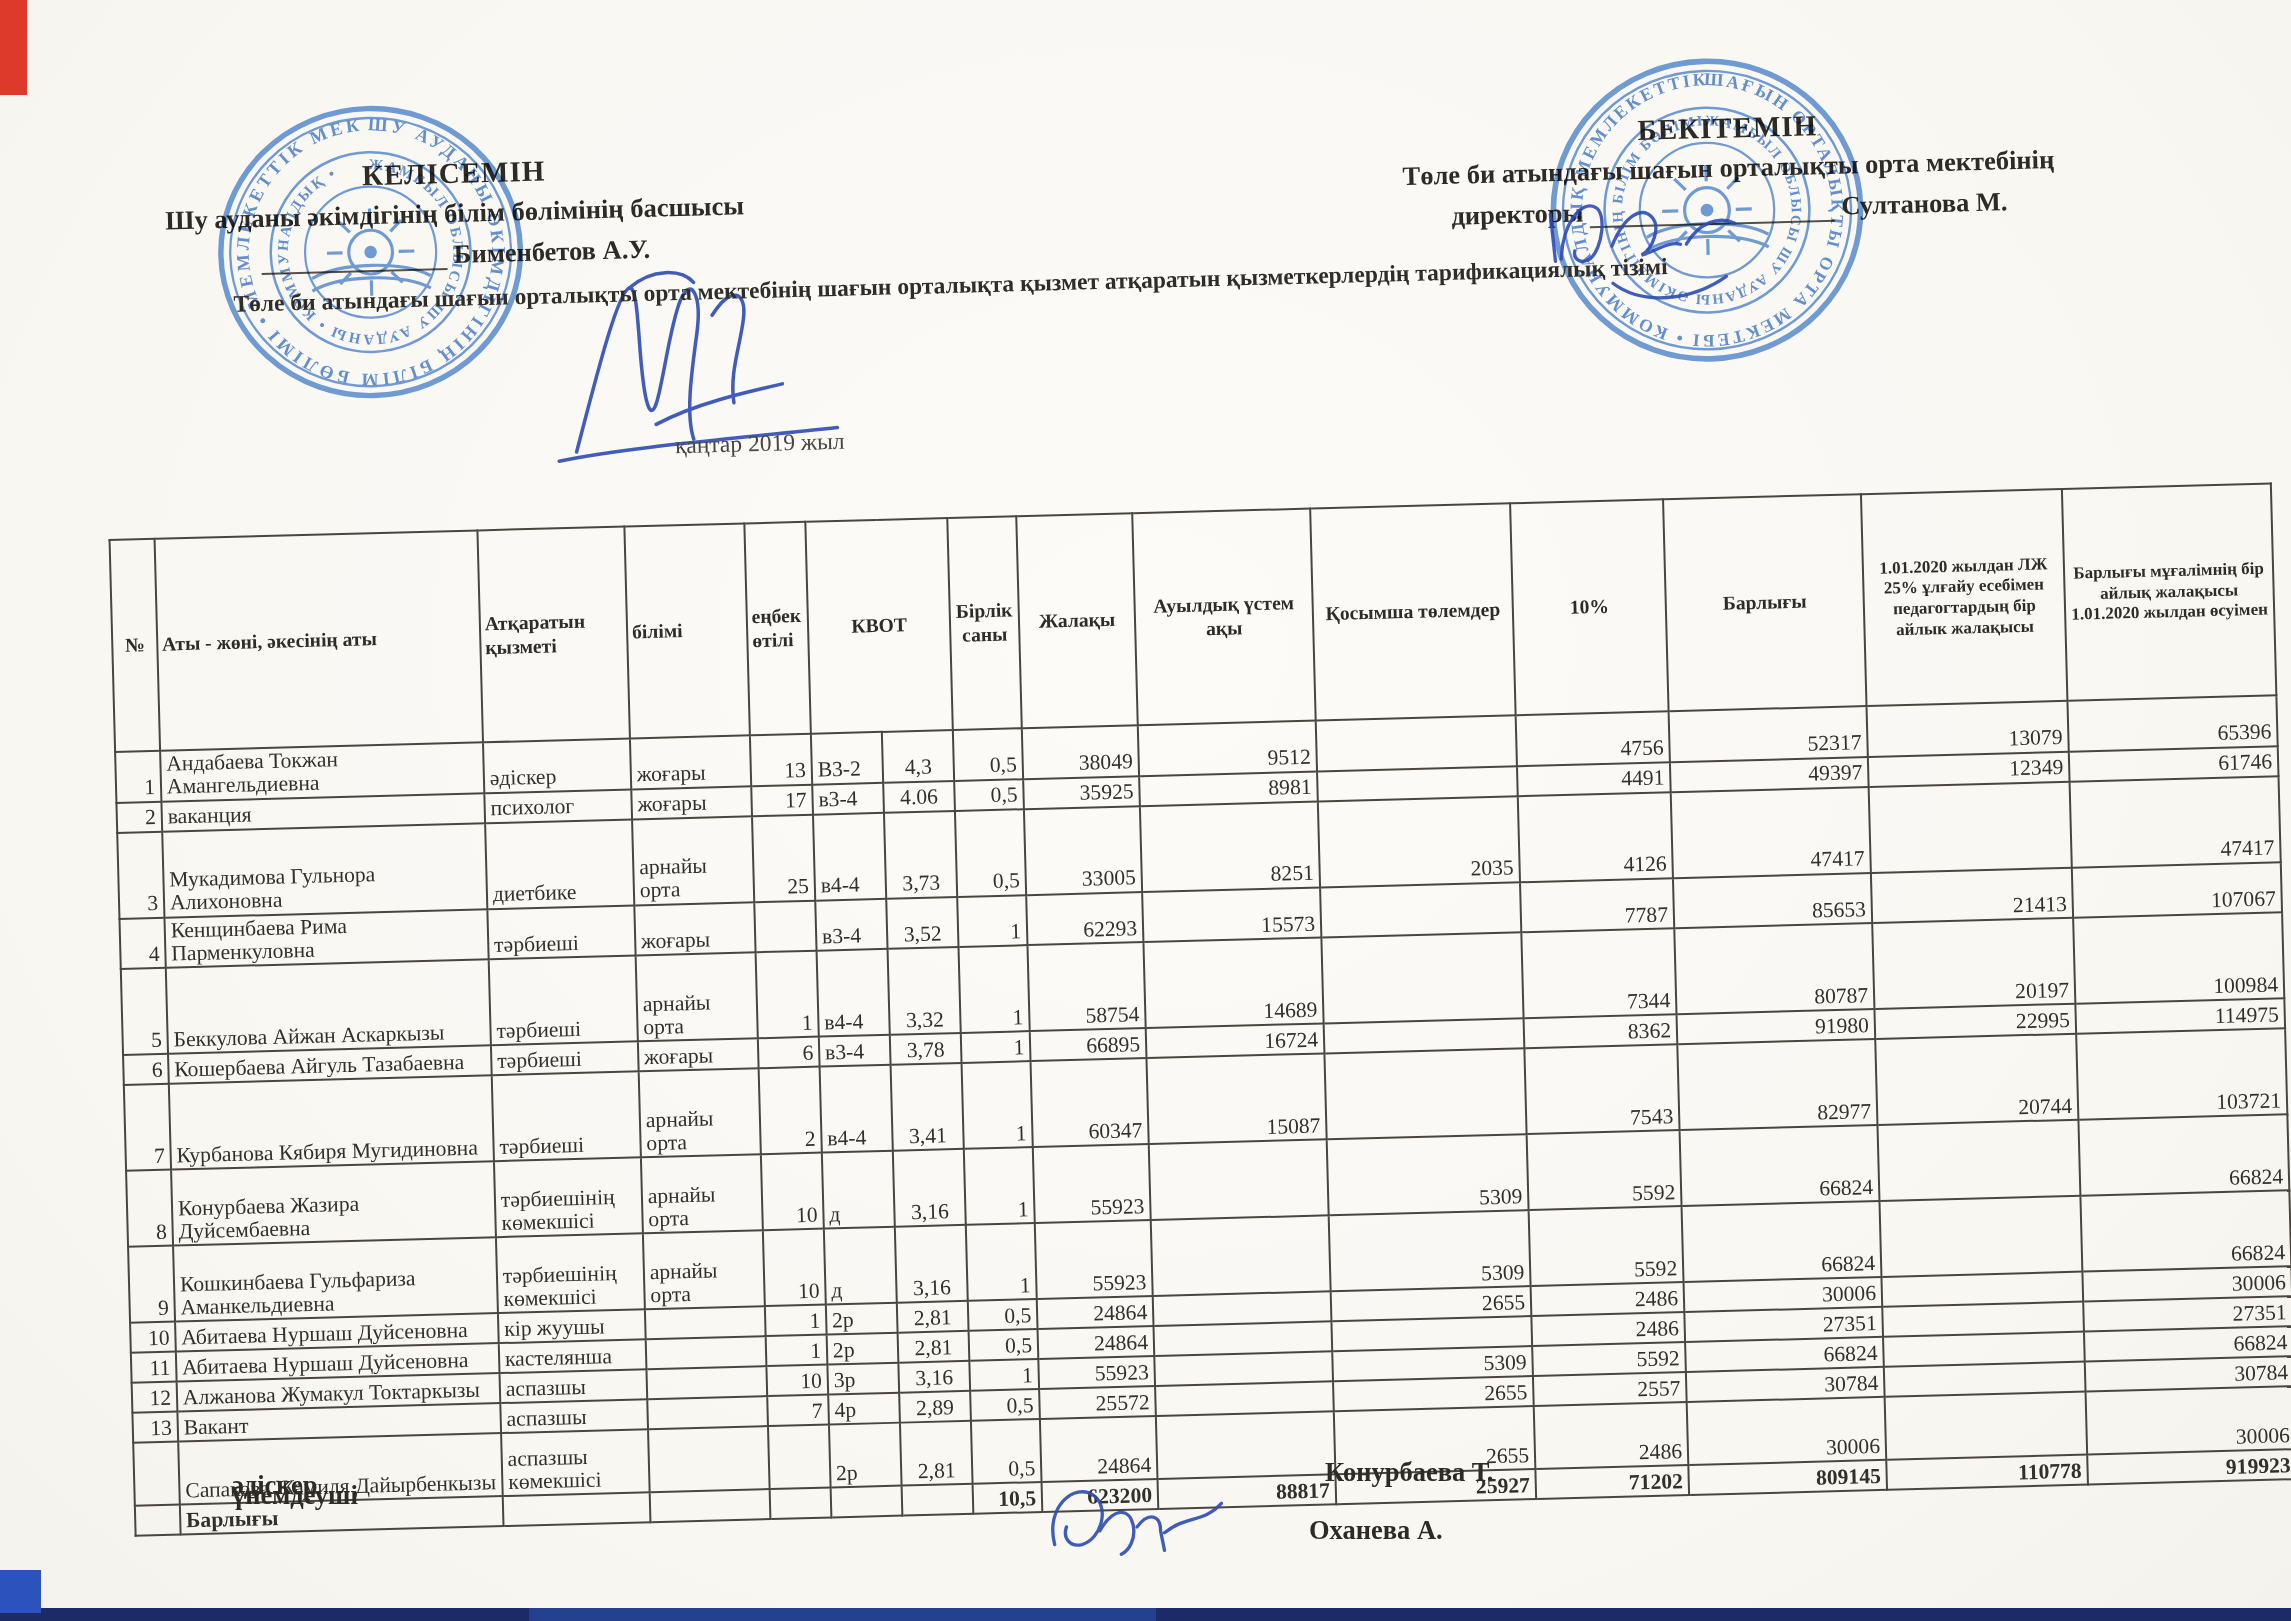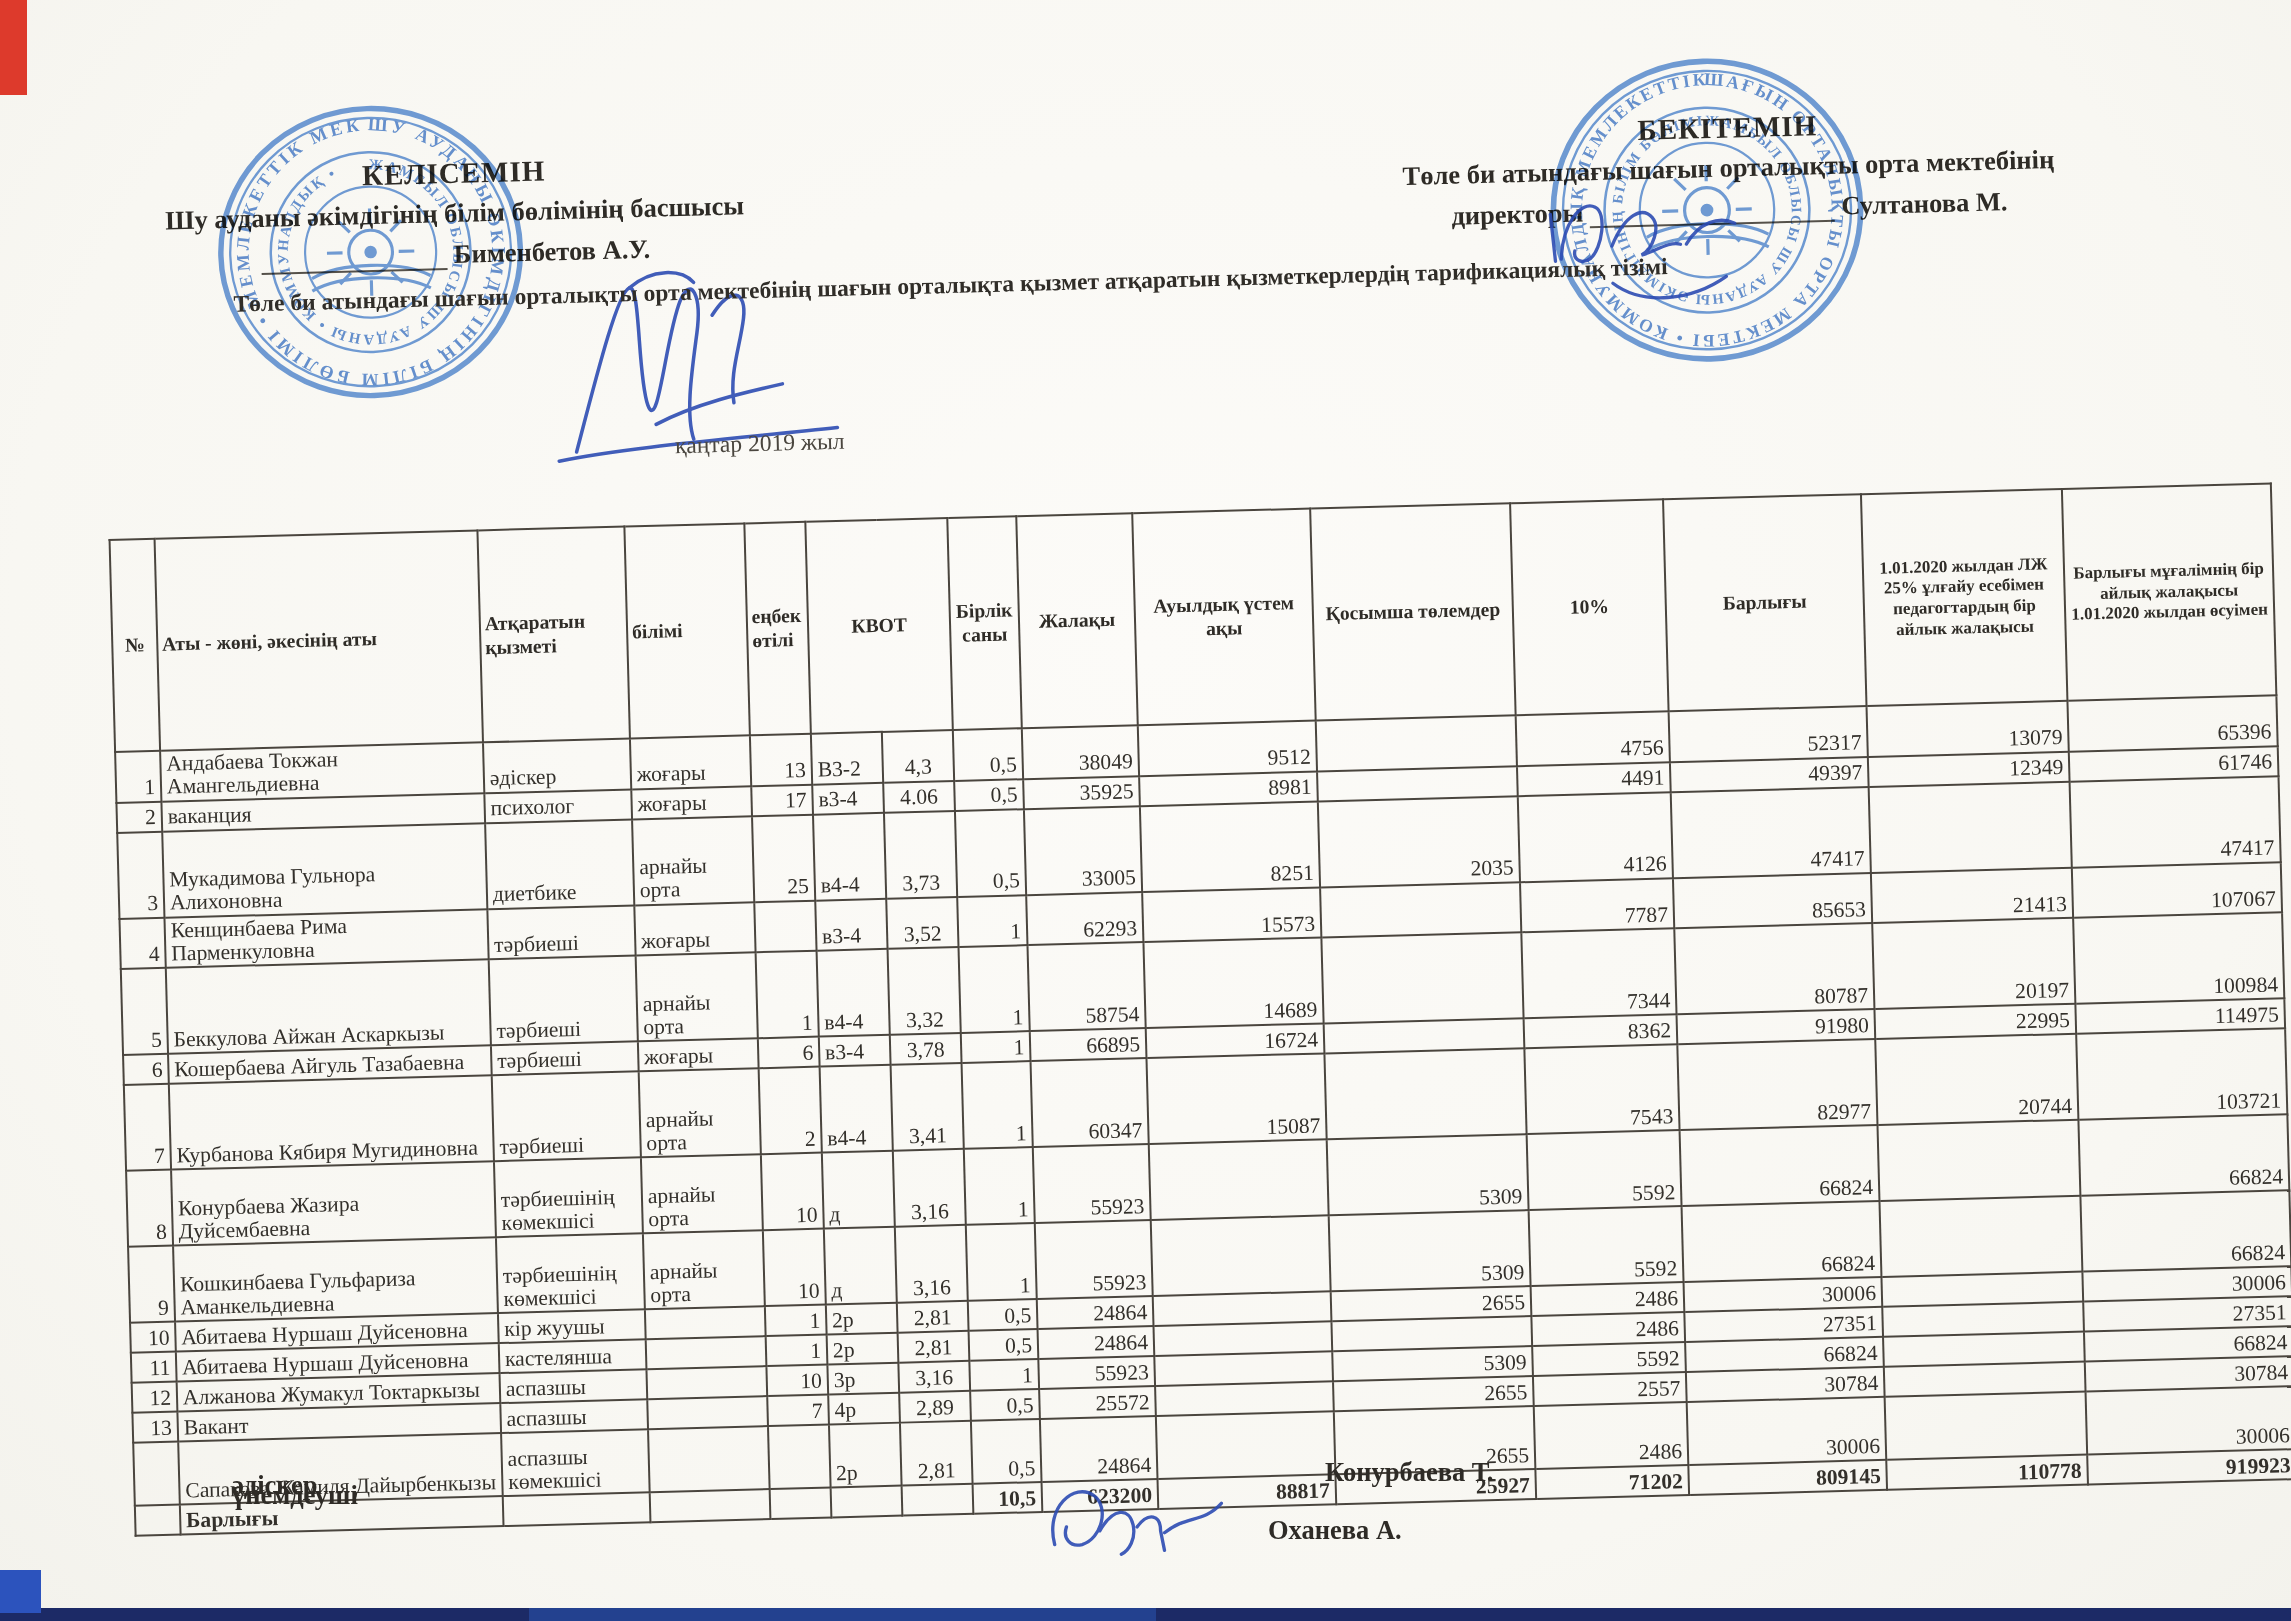--- a/index.html
+++ b/index.html
@@ -68,21 +68,21 @@
   .sig-left{left:549px;top:245px;width:323px;height:216px;}
   .sig-right{left:1556px;top:176px;width:240px;height:159px;}
   .sig-bottom{left:1039px;top:1468px;width:201px;height:106px;}
 
   
   .foot-label{position:absolute;font-weight:bold;font-size:26.5px;color:#2e2b26;}
   .foot-label-1{left:232px;top:1470px;}
   .foot-label-2{left:232px;top:1480px;}
   .foot-name{position:absolute;font-weight:bold;font-size:26.5px;color:#2e2b26;}
   .foot-name-1{left:1325px;top:1457px;}
-  .foot-name-2{left:1268px;top:1515px;}
+  .foot-name-2{left:1309px;top:1515px;}
 </style>
 </head>
 <body>
 
 <div class="page">
 
   <div class="edge-red"></div>
 
   <div class="content">
 

